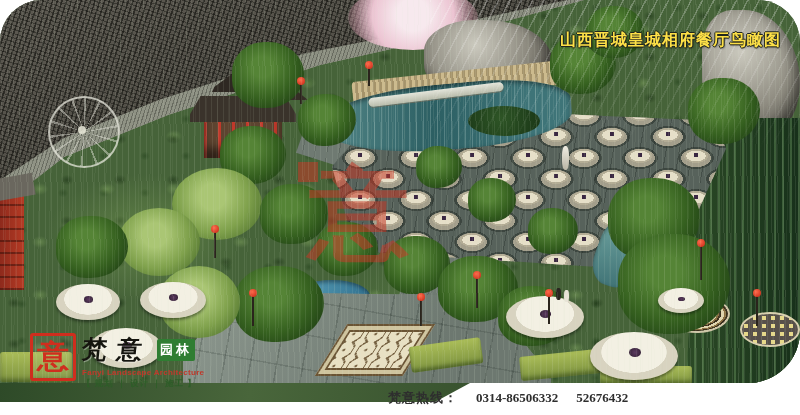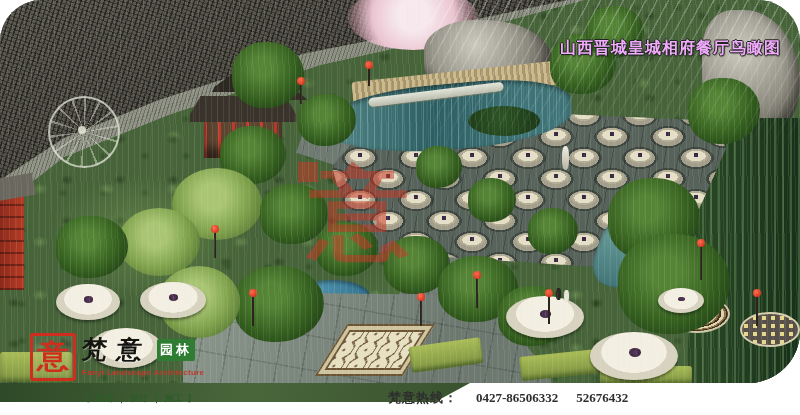--- a/index.html
+++ b/index.html
@@ -149,40 +149,40 @@
 
   .streaks-v{position:absolute;inset:0;z-index:7;opacity:.55;pointer-events:none;
     background-image:
       repeating-linear-gradient(89deg, rgba(226,236,216,.18) 0 1px, transparent 1px 6px),
       repeating-linear-gradient(91.5deg, rgba(198,214,188,.12) 0 1px, transparent 1px 11px);}
   .streaks-d{position:absolute;left:430px;top:0;width:370px;height:150px;z-index:7;pointer-events:none;
     background:repeating-linear-gradient(118deg, rgba(255,255,255,.26) 0 1.5px, transparent 1.5px 10px);
     -webkit-mask:linear-gradient(to bottom,#000,transparent);mask:linear-gradient(to bottom,#000,transparent);}
 
   .title{position:absolute;left:560px;top:30px;z-index:8;font-size:16px;font-weight:bold;
-    color:#f0abfc;letter-spacing:1px;white-space:nowrap;
-    text-shadow:-1px 0 0 #20261e,1px 0 0 #20261e,0 -1px 0 #20261e,0 1px 0 #20261e,1px 1px 2px rgba(0,0,0,.6);margin-top:8px;}
+    color:#fde047;letter-spacing:1px;white-space:nowrap;
+    text-shadow:-1px 0 0 #20261e,1px 0 0 #20261e,0 -1px 0 #20261e,0 1px 0 #20261e,1px 1px 2px rgba(0,0,0,.6);}
 
   
   .apron{position:absolute;left:0;top:383px;width:500px;height:19px;
     background:linear-gradient(100deg,#2e4a28,#49663b 50%,#36502d);
     clip-path:polygon(0 0,94% 0,87% 100%,0 100%);}
 
   .logo{position:absolute;left:30px;top:333px;z-index:25;display:flex;gap:6px;align-items:flex-start;}
   .seal{width:46px;height:48px;box-sizing:border-box;border:3px solid #cf2e1e;border-radius:3px;
     display:flex;align-items:center;justify-content:center;color:#cf2e1e;
     font-size:32px;font-weight:bold;font-family:"Liberation Serif",serif;background:rgba(255,255,255,.06);}
   .logo-text{display:flex;flex-direction:column;}
   .brand-row{display:flex;align-items:center;gap:5px;}
   .brand-script{font-family:"Liberation Serif",serif;font-size:25px;font-weight:bold;color:#15150f;
     letter-spacing:10px;transform:skewX(-6deg);text-shadow:1px 1px 0 rgba(255,255,255,.35);}
   .brand-suffix{background:#2f7d32;color:#fff;font-size:13px;font-weight:bold;padding:2px 3px;
     letter-spacing:3px;border-radius:2px;}
   .brand-en{color:#c0392b;font-size:8px;font-weight:bold;letter-spacing:.3px;margin-top:2px;}
-  .brand-services{color:#2e5d28;font-size:8.5px;letter-spacing:1px;margin-top:16px;font-weight:bold;}
+  .brand-services{color:#2e5d28;font-size:8.5px;letter-spacing:1px;margin-top:1px;font-weight:bold;}
 
   .footer{position:absolute;left:388px;top:389px;z-index:20;display:flex;gap:18px;align-items:baseline;
     font-family:"Liberation Serif",serif;font-size:13px;font-weight:bold;color:#2e2e2e;white-space:nowrap;}
   .footer .hotline{letter-spacing:1px;text-align:center;}
 </style>
 </head>
 <body>
 
 <div>
 
@@ -294,17 +294,17 @@
         <span class="brand-script">梵意</span>
         <span class="brand-suffix">园林</span>
       </div>
       <div class="brand-en">Fanyi Landscape Architecture</div>
       <div class="brand-services">【 规划 ｜ 设计 ｜ 施工 】</div>
     </div>
   </div>
 
   <div class="footer">
     <span class="hotline">梵意热线：</span>
-    <span class="phone">0427-86506332</span>
+    <span class="phone">0314-86506332</span>
     <span class="phone">52676432</span>
   </div>
 
 </div>
 
 </body></html>

